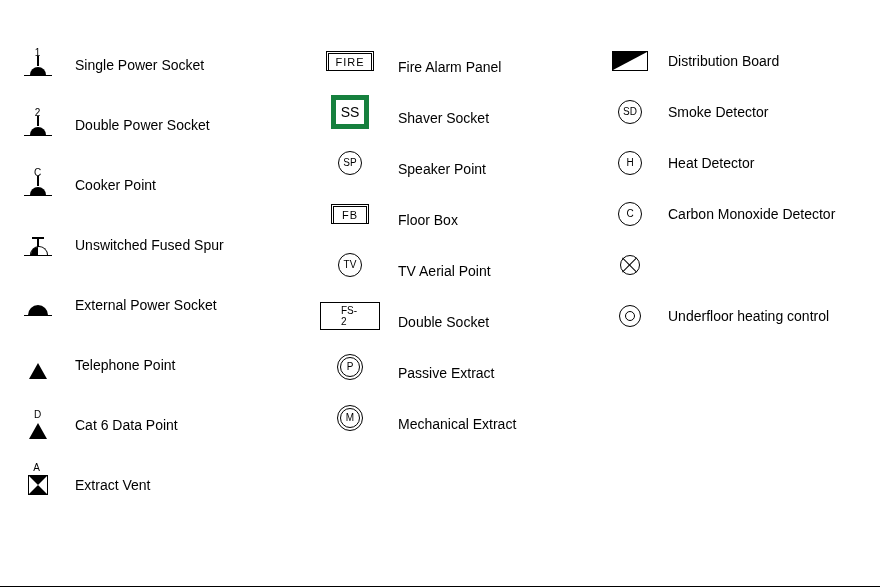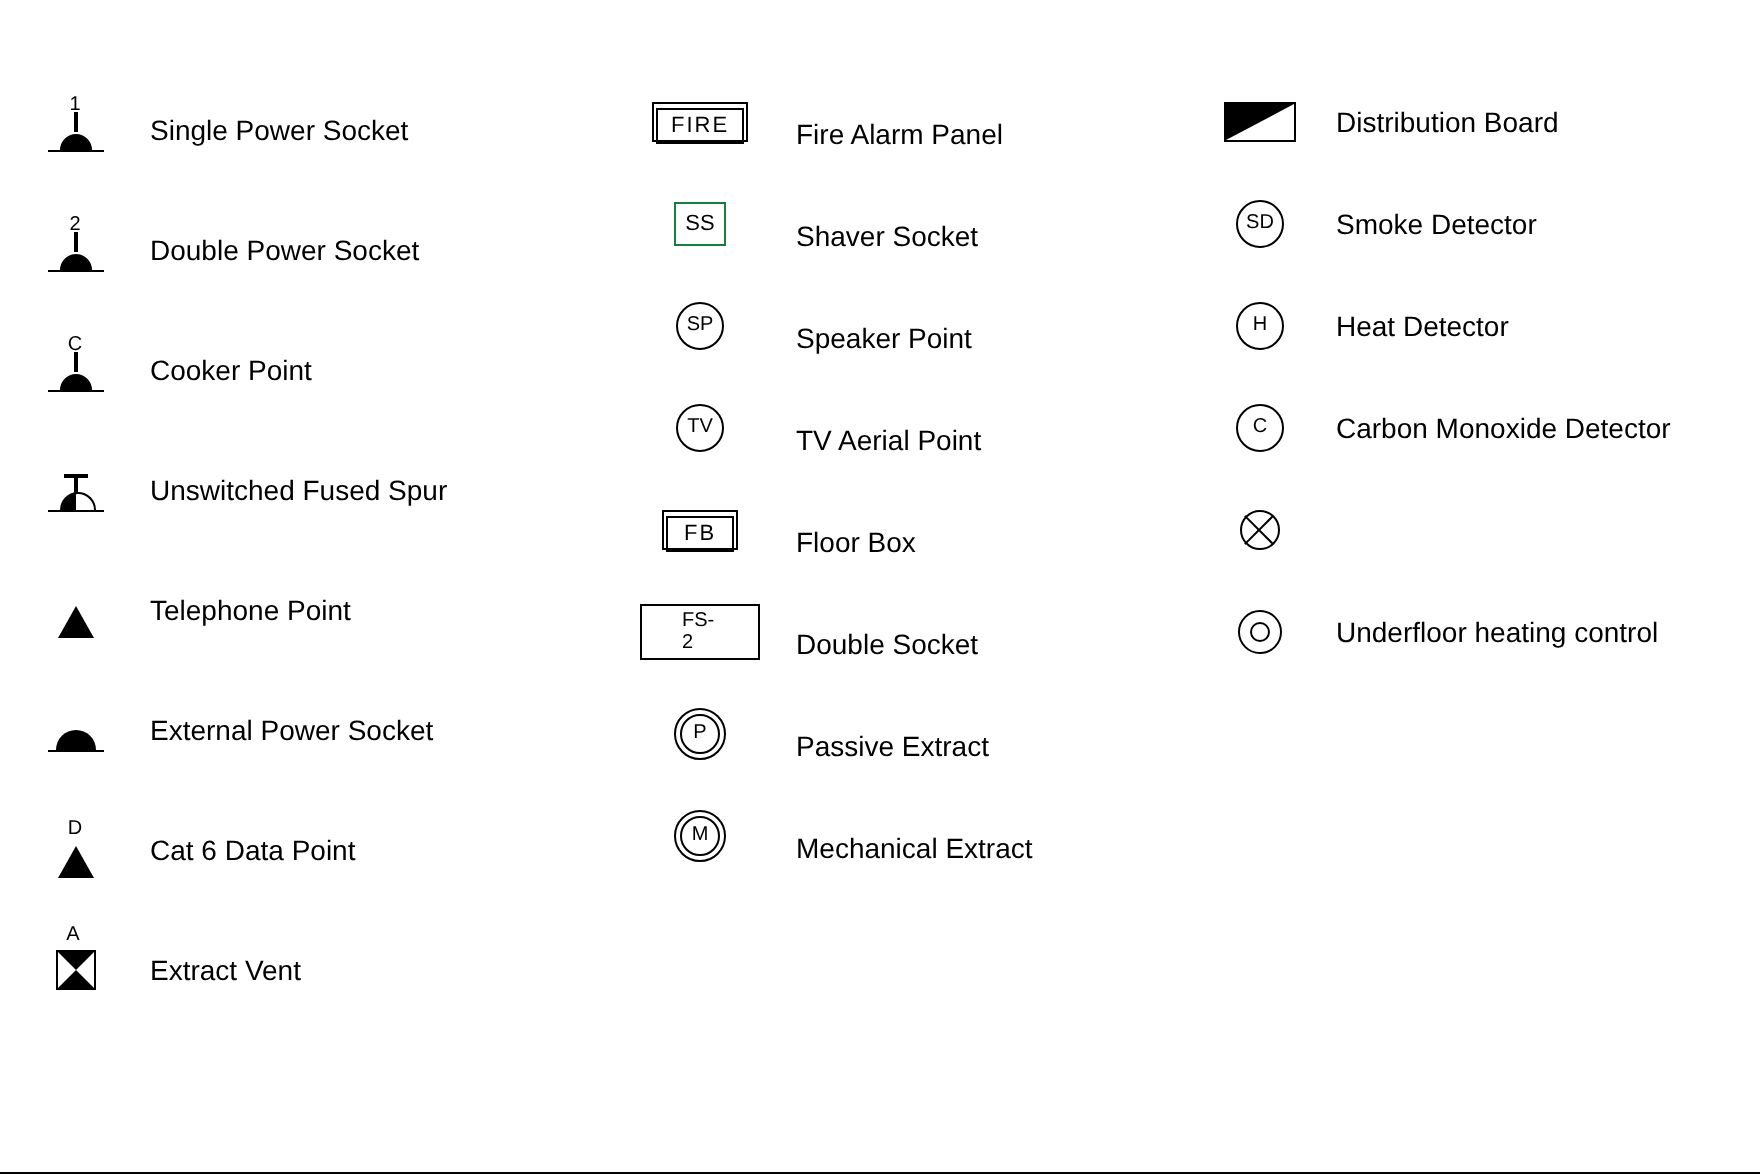--- a/index.html
+++ b/index.html
@@ -77,21 +77,21 @@
 
   
   .vent { position:relative; width:18px; height:18px; border:1px solid #000;}
   .vent-top{position:absolute;left:0;top:0;width:0;height:0;border-left:9px solid transparent;border-right:9px solid transparent;border-top:9px solid #000;}
   .vent-bot{position:absolute;left:0;bottom:0;width:0;height:0;border-left:9px solid transparent;border-right:9px solid transparent;border-bottom:9px solid #000;}
   .vent-sup{position:absolute; left:3px; top:-13px; font-size:10px; width:12px; text-align:center;}
 
   
   .box-outer{ border:1px solid #000; padding:1px; display:inline-block;}
   .box-inner{ border:1px solid #000; padding:2px 6px; font-size:11px; letter-spacing:1px;}
-  .box-simple{ border:1px solid #15803d; padding:4px 5px; font-size:11px; display:inline-block;}
+  .box-simple{ border:5px solid #15803d; padding:4px 5px; font-size:14px; display:inline-block;}
 
   
   .circ { width:22px; height:22px; border:1px solid #000; border-radius:50%;
           display:flex; align-items:center; justify-content:center; font-size:10px;}
   .circ-dbl { position:relative; width:26px; height:26px;}
   .circ-dbl .o1{position:absolute;left:0;top:0;width:24px;height:24px;border:1px solid #000;border-radius:50%;}
   .circ-dbl .o2{position:absolute;left:3px;top:3px;width:18px;height:18px;border:1px solid #000;border-radius:50%;
                 display:flex;align-items:center;justify-content:center;font-size:10px;}
 
   
@@ -173,35 +173,35 @@
           <div class="semi-fill"></div>
           <div class="stm"></div>
           <div class="crossbar"></div>
         </div>
       </div>
       <div class="lbl">Unswitched Fused Spur</div>
     </div>
 
     <div class="row">
       <div class="sym">
+        <div class="socket-wrap">
+          <div class="socket-line"></div>
+          <div class="dome"></div>
+        </div>
+      </div>
+      <div class="lbl">External Power Socket</div>
+    </div>
+
+    <div class="row">
+      <div class="sym">
         <div class="tri-wrap">
             <div class="tri"></div>
           </div>
       </div>
       <div class="lbl">Telephone Point</div>
-    </div>
-
-    <div class="row">
-      <div class="sym">
-        <div class="socket-wrap">
-          <div class="socket-line"></div>
-          <div class="dome"></div>
-        </div>
-      </div>
-      <div class="lbl">External Power Socket</div>
     </div>
 
     <div class="row">
       <div class="sym">
         <div class="tri-wrap">
           <div class="tri"></div>
           <div class="tri-sup">D</div>
         </div>
       </div>
       <div class="lbl">Cat 6 Data Point</div>
@@ -240,30 +240,30 @@
 
     <div class="row">
       <div class="sym">
         <div class="circ">SP</div>
       </div>
       <div class="lbl">Speaker Point</div>
     </div>
 
     <div class="row">
       <div class="sym">
+        <span class="box-outer"><span class="box-inner" style="padding:2px 8px;">FB</span></span>
+      </div>
+      <div class="lbl">Floor Box</div>
+    </div>
+
+    <div class="row">
+      <div class="sym">
         <div class="circ">TV</div>
       </div>
       <div class="lbl">TV Aerial Point</div>
-    </div>
-
-    <div class="row">
-      <div class="sym">
-        <span class="box-outer"><span class="box-inner" style="padding:2px 8px;">FB</span></span>
-      </div>
-      <div class="lbl">Floor Box</div>
     </div>
 
     <div class="row">
       <div class="sym">
         <span class="fs-rect">FS-2</span>
       </div>
       <div class="lbl">Double Socket</div>
     </div>
 
     <div class="row">

